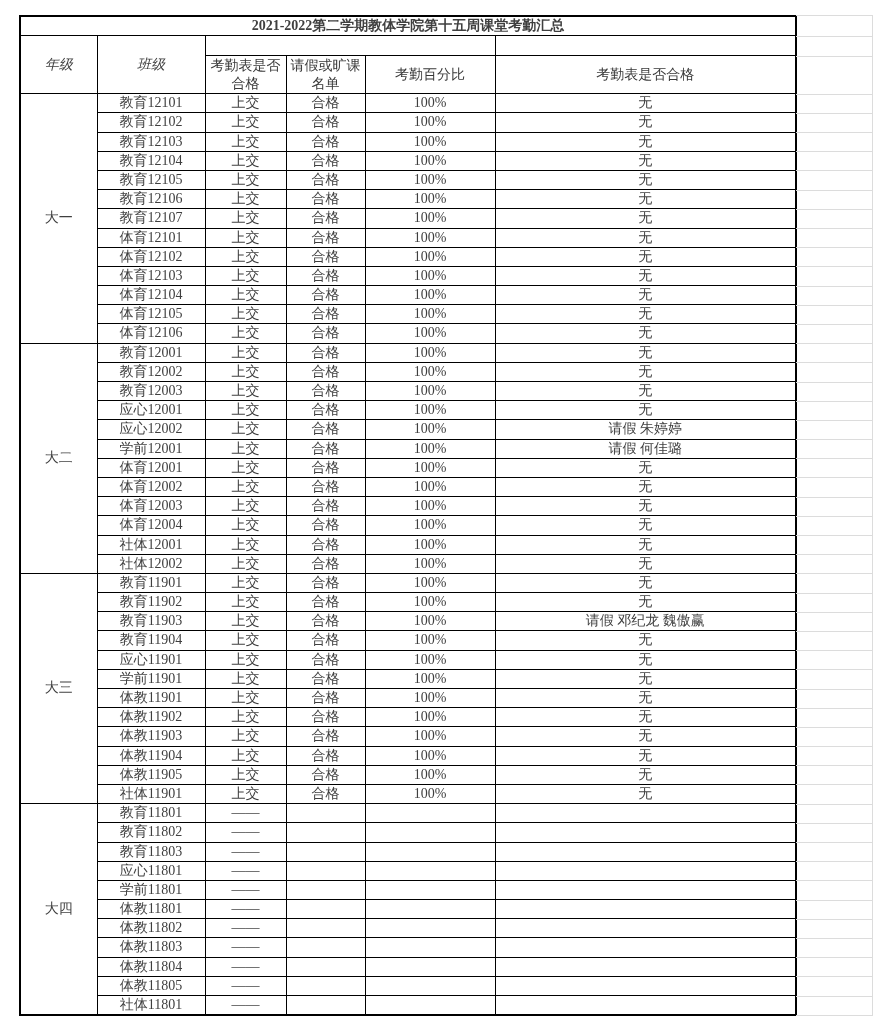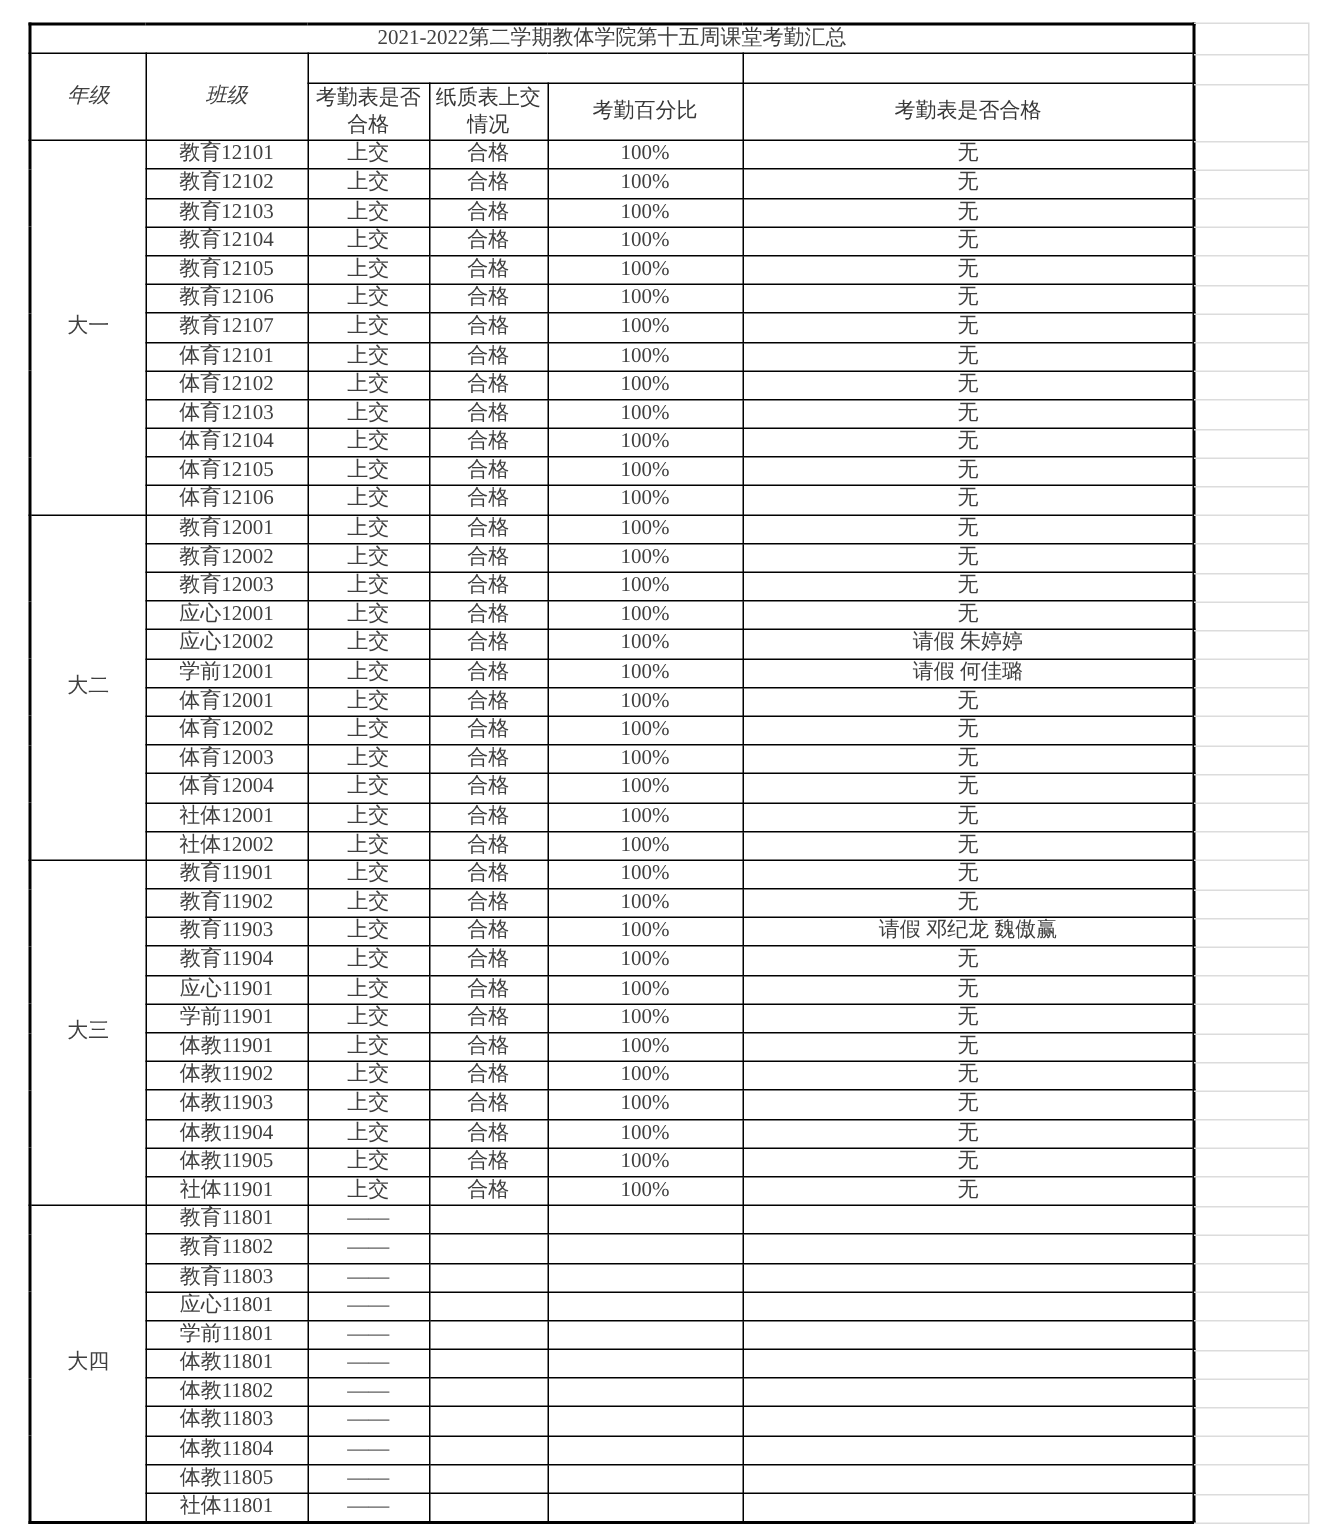--- a/index.html
+++ b/index.html
@@ -27,21 +27,21 @@
     padding: 0;
     text-align: center;
     vertical-align: middle;
     font-size: 14px;
     color: #3f3f3f;
     line-height: 1.3;
     overflow: hidden;
   }
   tr.title-row { height: 18px; }
   td.title-cell {
-    font-weight: normal;
+    font-weight: bold;
     color: #000;
     font-size: 15px;
     line-height: 17px;
   }
   tr.gap-row { height: 20px; font-style: italic; }
   tr.header-row { height: 38px; }
   tr.header-row td, td.top-header {
     color: #383838;
     line-height: 18px;
   }
@@ -80,21 +80,21 @@
       <td class="title-cell" colspan="6">2021-2022第二学期教体学院第十五周课堂考勤汇总</td>
     </tr>
     <tr class="gap-row">
       <td class="top-header" rowspan="2">年级</td>
       <td class="top-header" rowspan="2">班级</td>
       <td colspan="3"></td>
       <td></td>
     </tr>
     <tr class="header-row">
       <td>考勤表是否合格</td>
-      <td>纸质表上交情况</td>
+      <td>请假或旷课名单</td>
       <td>考勤百分比</td>
       <td>考勤表是否合格</td>
     </tr>
   </tbody>
   <tbody class="rows" id="table-body">
       <tr>
         <td rowspan="13" class="grade-cell">大一</td>
         <td>教育12101</td>
         <td>上交</td>
         <td>合格</td>

